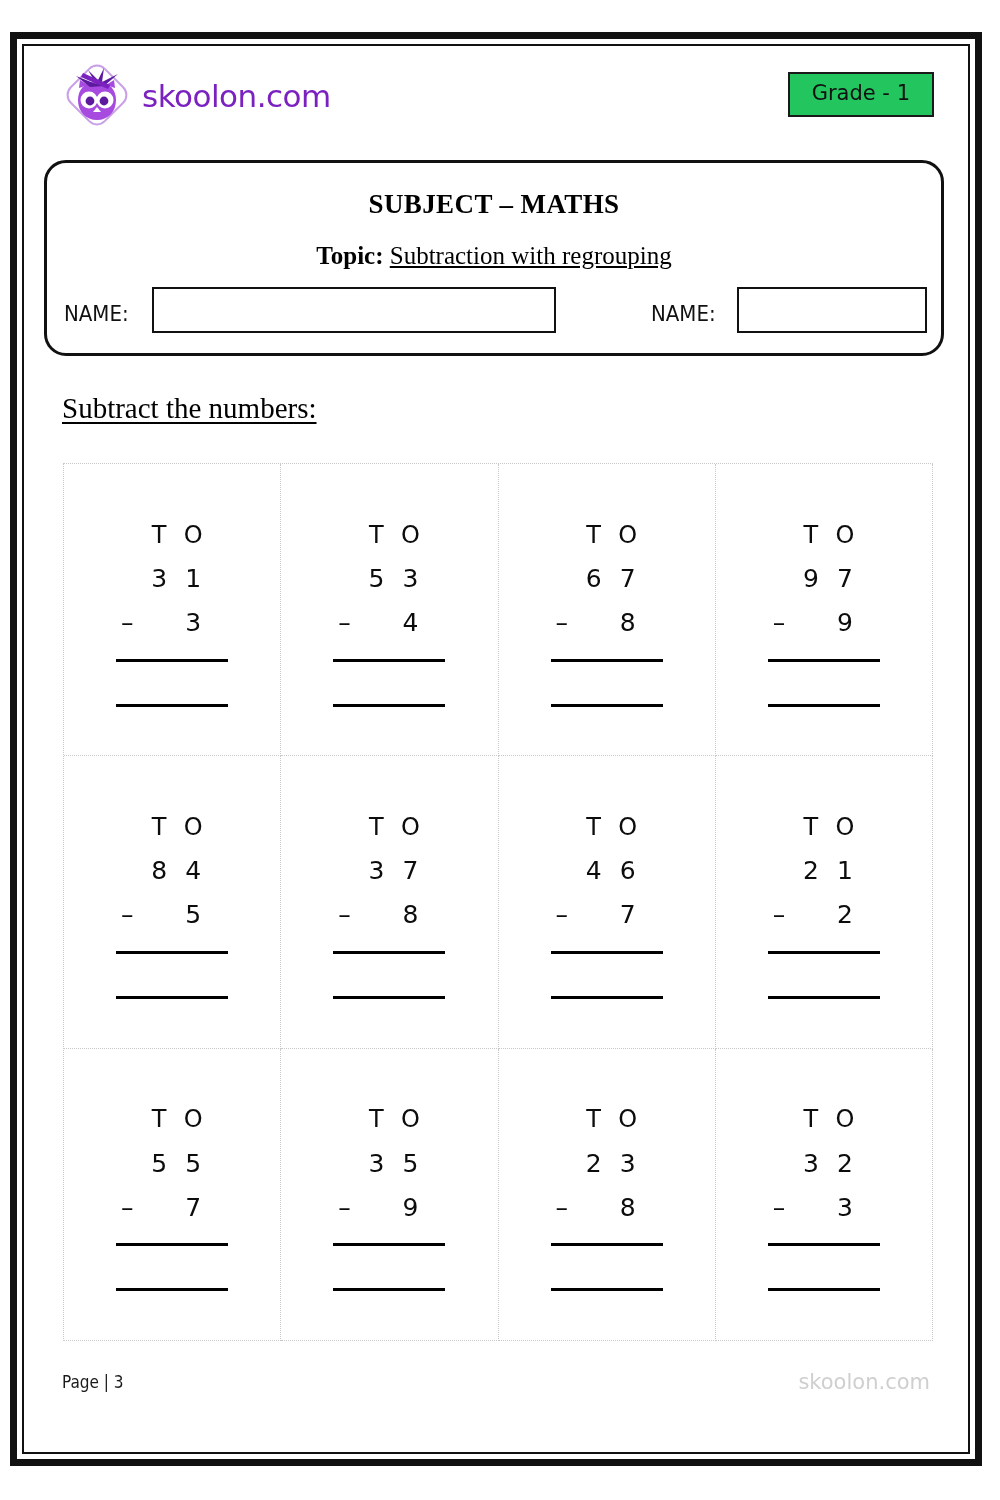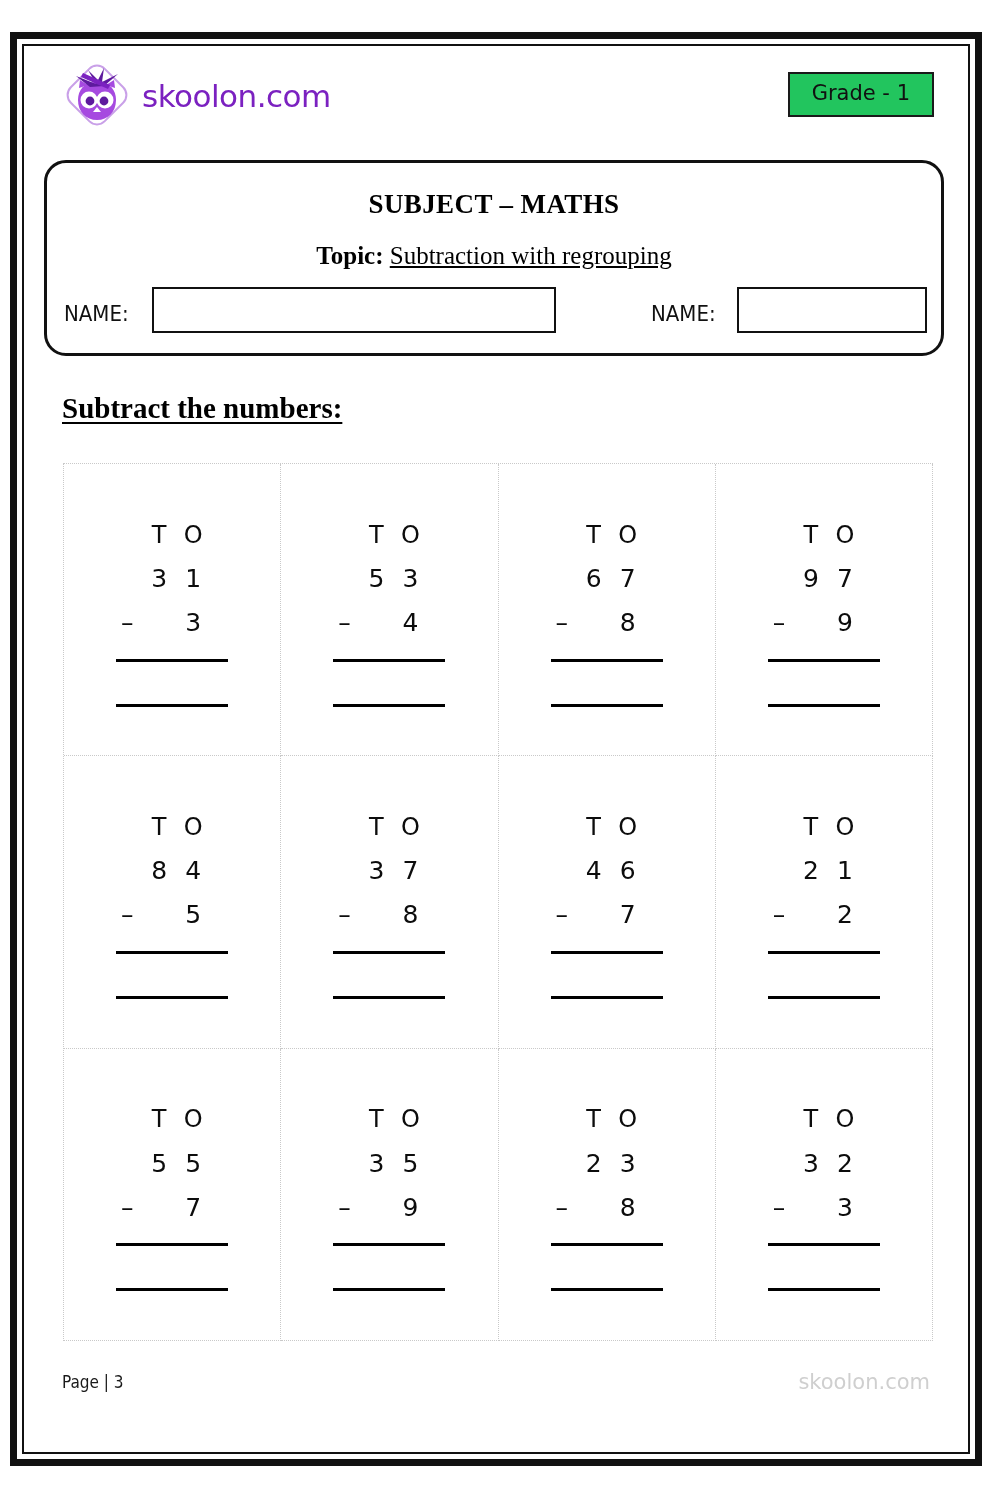--- a/index.html
+++ b/index.html
@@ -152,21 +152,21 @@
     box-sizing: border-box;
     background: #fff;
   }
 
   
   .instruction {
     position: absolute;
     left: 32px;
     top: 340px;
     font-family: "Liberation Serif", serif;
-    font-weight: bold;
+    font-weight: normal;
     font-size: 29px;
     color: #000;
     text-decoration: underline;
     text-underline-offset: 4px;
   }
 
   
   .grid {
     position: absolute;
     left: 33px;

